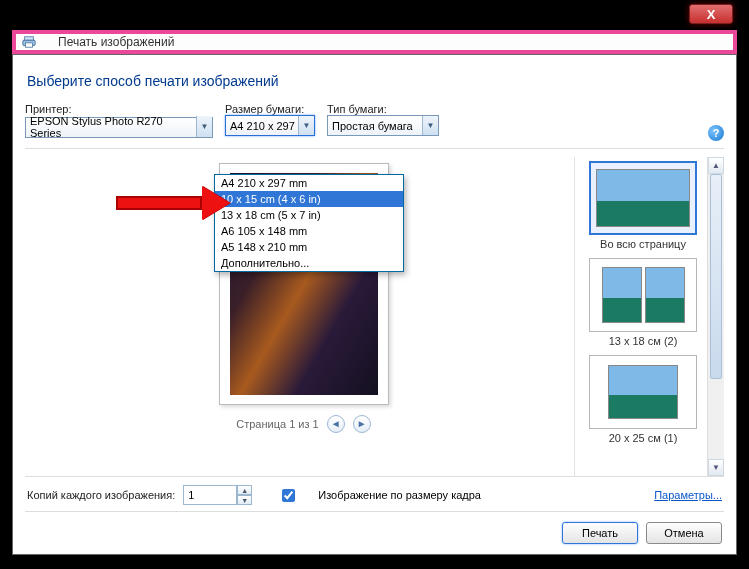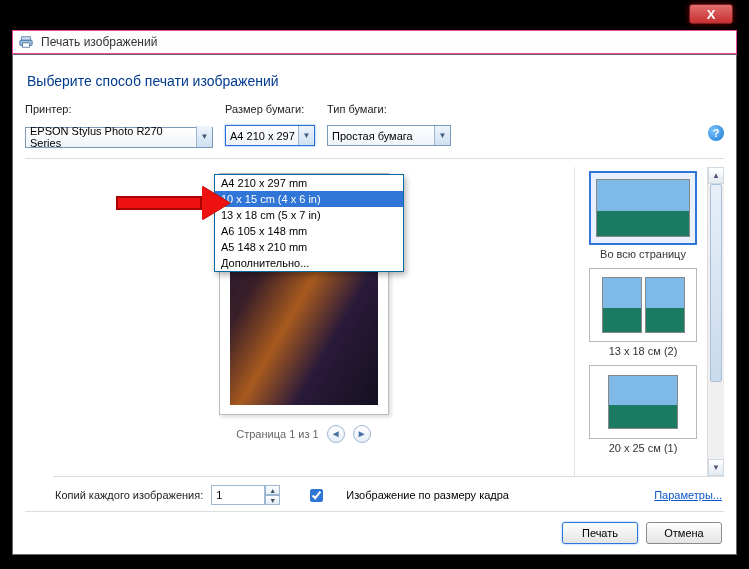--- a/index.html
+++ b/index.html
@@ -22,58 +22,58 @@
     background: linear-gradient(#e26f6f,#c73030);
     border: 1px solid #7a1f1f; border-radius: 3px;
     color: #fff; font-weight: bold; font-size: 13px;
     display: flex; align-items: center; justify-content: center;
     cursor: pointer;
     box-shadow: 0 0 6px rgba(255,0,0,.4);
   }
   .titlebar {
     position: absolute; left: 12px; top: 30px; right: 12px;
     height: 24px; background: #fdfdfd;
-    border: 1px solid #ec4899;
-    display: flex; align-items: center; padding: 0 6px; gap: 8px;
+    border: 4px solid #ec4899;
+    display: flex; align-items: center; padding: 0 6px; gap: 22px;
   }
   .titlebar .tb-icon { width: 14px; height: 14px; }
   .titlebar .tb-text { font-size: 12px; color: #333; }
   .window {
     position: absolute; left: 12px; top: 54px; right: 12px; bottom: 14px;
     background: #fff; border: 1px solid #666;
     padding: 12px 12px 10px 12px;
     display: flex; flex-direction: column;
   }
   .header {
     color: #003a8f; font-size: 14px; padding: 6px 2px 14px 2px;
   }
   .toprow {
     display: flex; align-items: flex-start; gap: 12px;
     border-bottom: 1px solid #ddd; padding-bottom: 10px;
     position: relative;
   }
-  .col { display: flex; flex-direction: column; gap: 10px; }
+  .col { display: flex; flex-direction: column; gap: 0; }
   .lbl { font-size: 11px; color: #222; }
   select.ctl, .selbox {
     font-size: 11px; height: 21px; border: 1px solid #7a98b7;
     background: linear-gradient(#fff,#eef3f9);
     padding: 1px 18px 1px 4px; position: relative;
     display: inline-flex; align-items: center;
   }
   .sel-wrap { position: relative; display: inline-block; }
   .sel-arrow {
     position: absolute; right: 1px; top: 1px; bottom: 1px; width: 16px;
     background: linear-gradient(#eef4fb,#cfe0f1);
     border-left: 1px solid #9db7d0;
     display: flex; align-items: center; justify-content: center;
     font-size: 8px; color: #3b5b7c; pointer-events: none;
   }
   .printer-sel { width: 188px; }
   .size-sel { width: 90px; border: 1px solid #2a6fd6; box-shadow: 0 0 2px #6aa6ff; }
-  .type-sel { width: 124px; text-align: center; }
+  .type-sel { width: 112px; text-align: center; }
   .help-icon {
     position: absolute; right: 0; top: 22px;
     width: 16px; height: 16px; border-radius: 50%;
     background: radial-gradient(circle at 35% 35%, #7cc4ff, #1778d1);
     color: #fff; font-weight: bold; font-size: 11px;
     display: flex; align-items: center; justify-content: center;
   }
   
   .dropdown {
     position: absolute; left: 214px; top: 174px; width: 190px;
@@ -124,21 +124,21 @@
   .thumb-two > div { width: 40px; height: 56px; background: linear-gradient(#7fb9e8 0%, #7fb9e8 55%, #1a7a62 55%, #1a7a62 100%); border: 1px solid #888; }
   .thumb-label { font-size: 11px; color: #333; text-align: center; }
 
   .sb-scroll { width: 17px; background: #f0f0f0; border-left: 1px solid #ddd; position: relative; }
   .sb-btn { height: 17px; background: linear-gradient(#fff,#e2e9f1); border: 1px solid #cfd9e4; display:flex;align-items:center;justify-content:center;font-size:8px;color:#557; }
   .sb-track { position:absolute; top:17px; bottom:17px; left:0; right:0; }
   .sb-thumb { position:absolute; left:2px; right:2px; top:0; height:72%; background: linear-gradient(#e7eff8,#c9daed); border:1px solid #a9c0d8; border-radius:2px; }
 
   .bottomrow1 {
     border-top: 1px solid #ddd; padding: 8px 2px 6px 2px;
-    display: flex; align-items: center; gap: 8px; margin-left: 28px;
+    display: flex; align-items: center; gap: 8px;
   }
   .copies-lbl { color: #222; }
   .spin { display: flex; align-items: center; }
   .spin input { width: 54px; height: 20px; border: 1px solid #9db7d0; font-size: 11px; padding: 0 4px; }
   .spin-btns { display:flex; flex-direction: column; }
   .spin-btns button { width: 15px; height: 10px; border:1px solid #9db7d0; background:linear-gradient(#fff,#e2ecf5); font-size:7px; line-height:1; padding:0; cursor:pointer; color:#456; }
   .chk { display: flex; align-items: center; gap: 20px; margin-left: 18px; }
   .chk input { accent-color: #2f76d6; }
   .params-link { margin-left: auto; color: #0b57c9; text-decoration: underline; cursor: pointer; }
 

